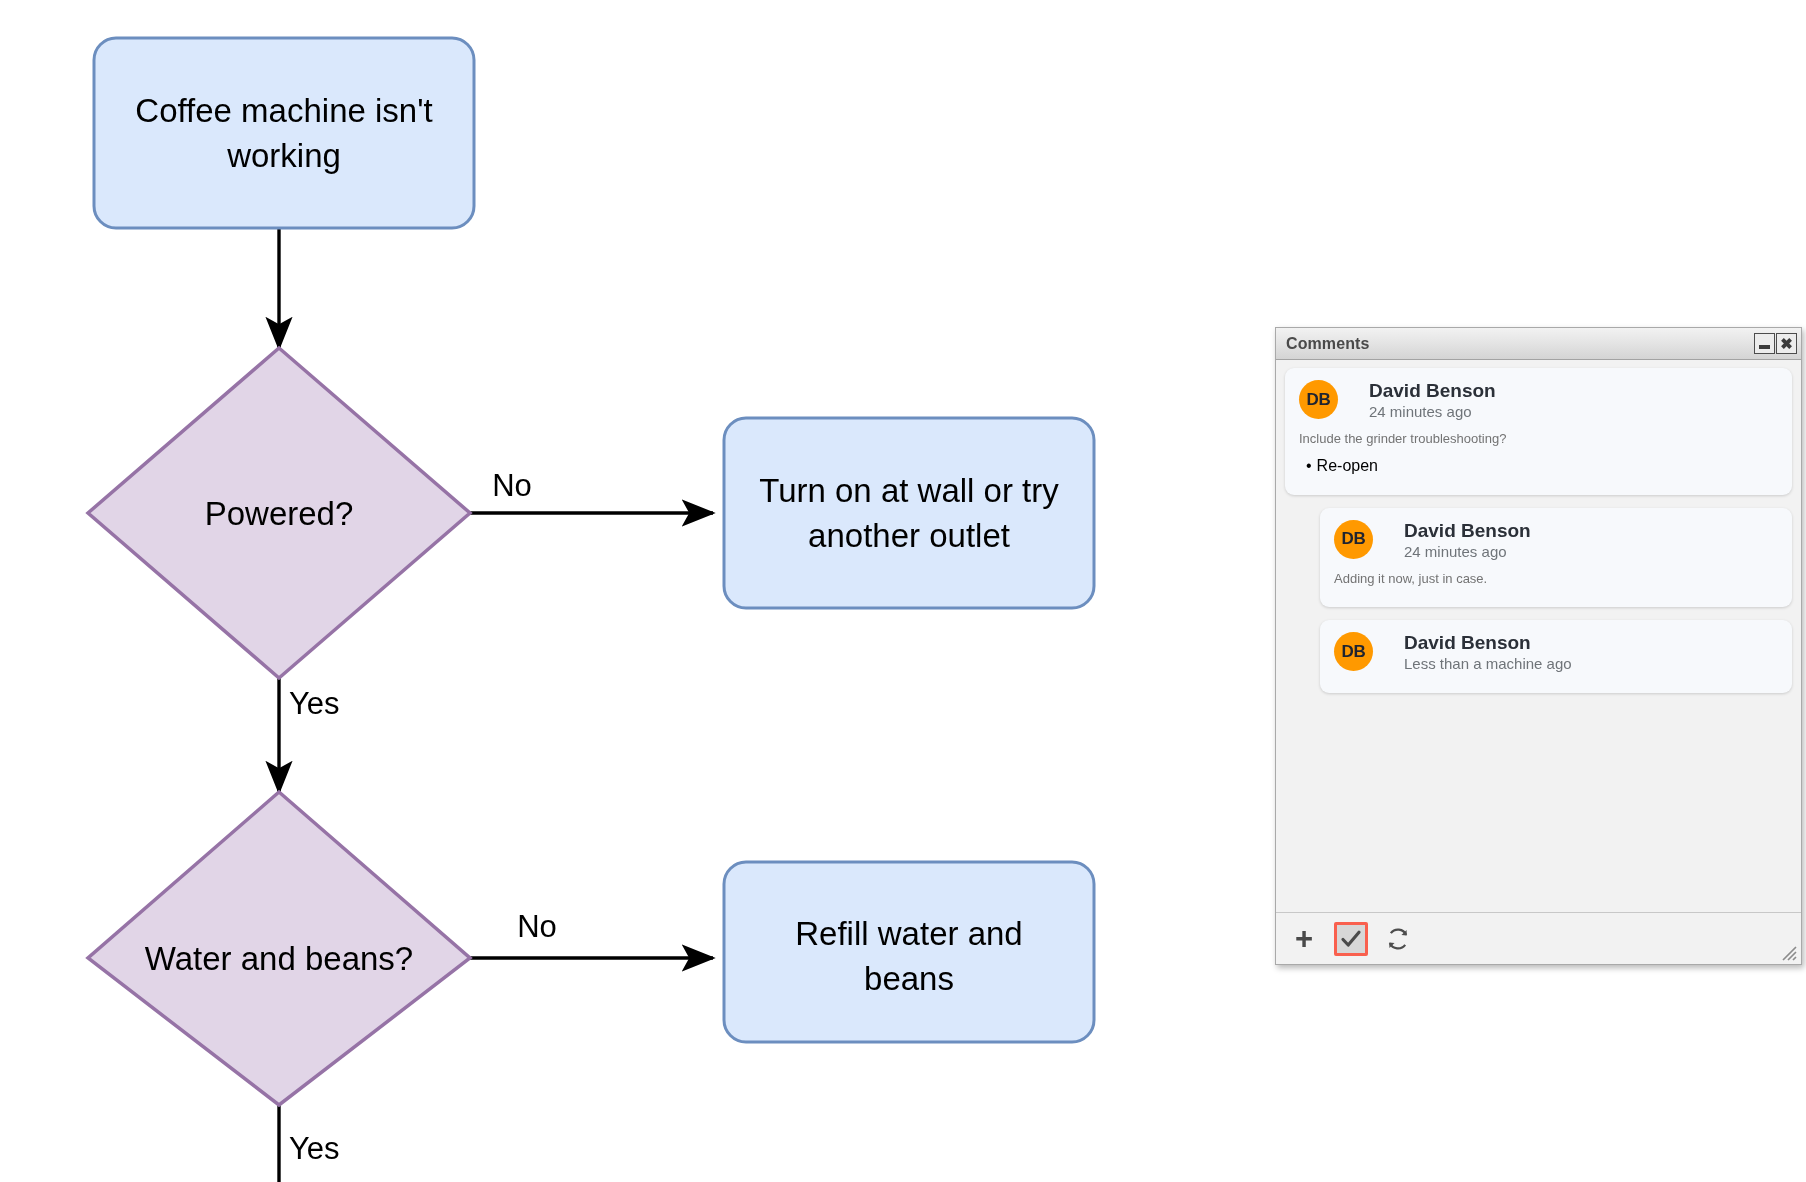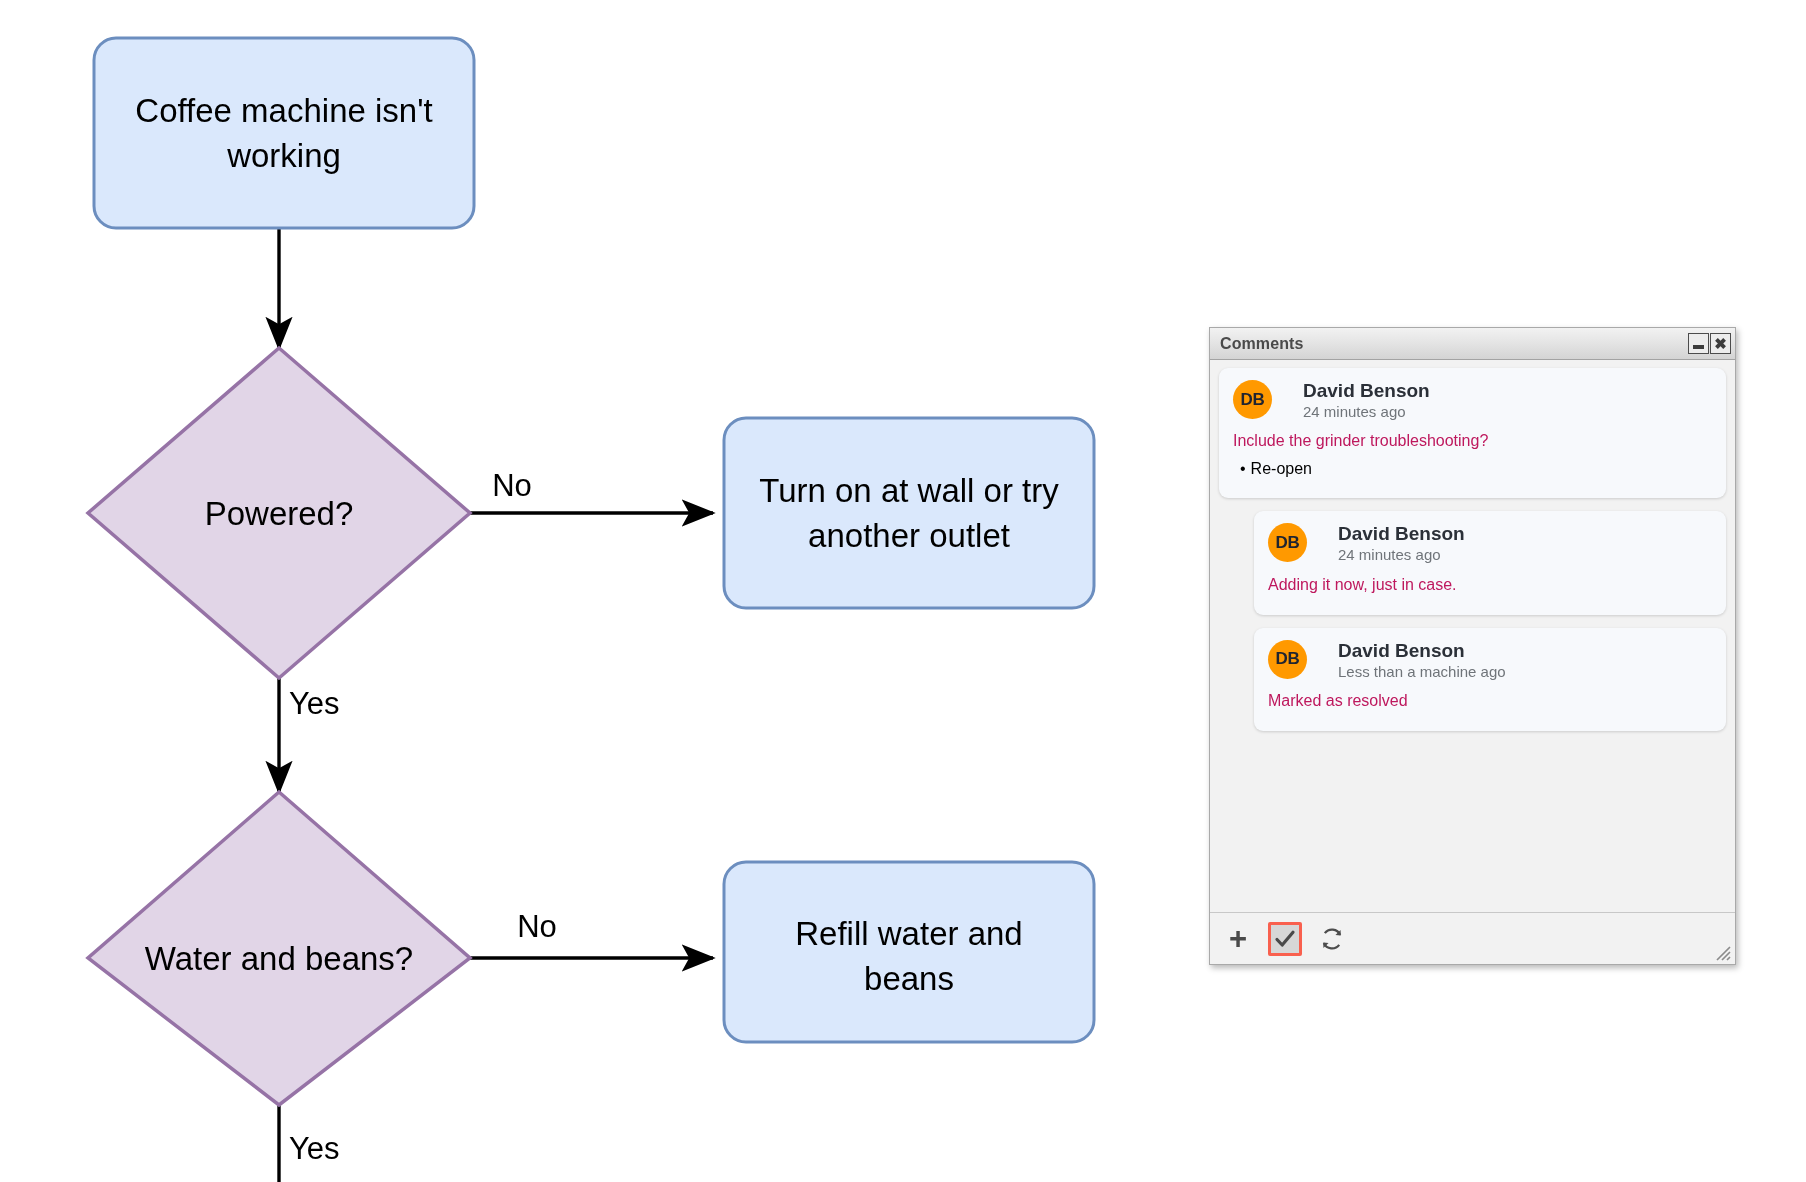--- a/index.html
+++ b/index.html
@@ -21,21 +21,21 @@
   svg.flow {
     position: absolute;
     left: 0;
     top: 0;
     width: 1806px;
     height: 1182px;
   }
   
   .comments-window {
     position: absolute;
-    left: 1209px;
+    left: 1275px;
     top: 327px;
     width: 527px;
     height: 638px;
     background: #f4f4f4;
     border: 1px solid #a9a9a9;
     box-shadow: 2px 3px 6px rgba(0,0,0,0.28);
     box-sizing: border-box;
     display: flex;
     flex-direction: column;
   }
@@ -135,22 +135,22 @@
     color: #2b3038;
     line-height: 1.1;
   }
   .c-time {
     font-size: 15px;
     color: #6f7479;
     margin-top: 2px;
     line-height: 1.1;
   }
   .c-text {
-    font-size: 16px;
-    color: #be185d;
+    font-size: 13px;
+    color: #737373;
     margin-top: 11px;
     line-height: 1.25;
   }
   .c-actions {
     margin-top: 9px;
     padding-left: 7px;
     font-size: 16px;
     color: #000000;
   }
   .c-action {
@@ -286,21 +286,20 @@
       </div>
 
       <div class="comment-card reply">
         <div class="c-head">
           <div class="avatar">DB</div>
           <div class="c-meta">
             <span class="c-author">David Benson</span>
             <span class="c-time">Less than a machine ago</span>
           </div>
         </div>
-        <div class="c-text">Marked as resolved</div>
       </div>
 
     </div>
 
     <div class="cw-toolbar">
       <div class="tb-btn plus">
         <span>+</span>
       </div>
       <div class="tb-btn checked">
         <svg width="22" height="22" viewBox="0 0 22 22">

